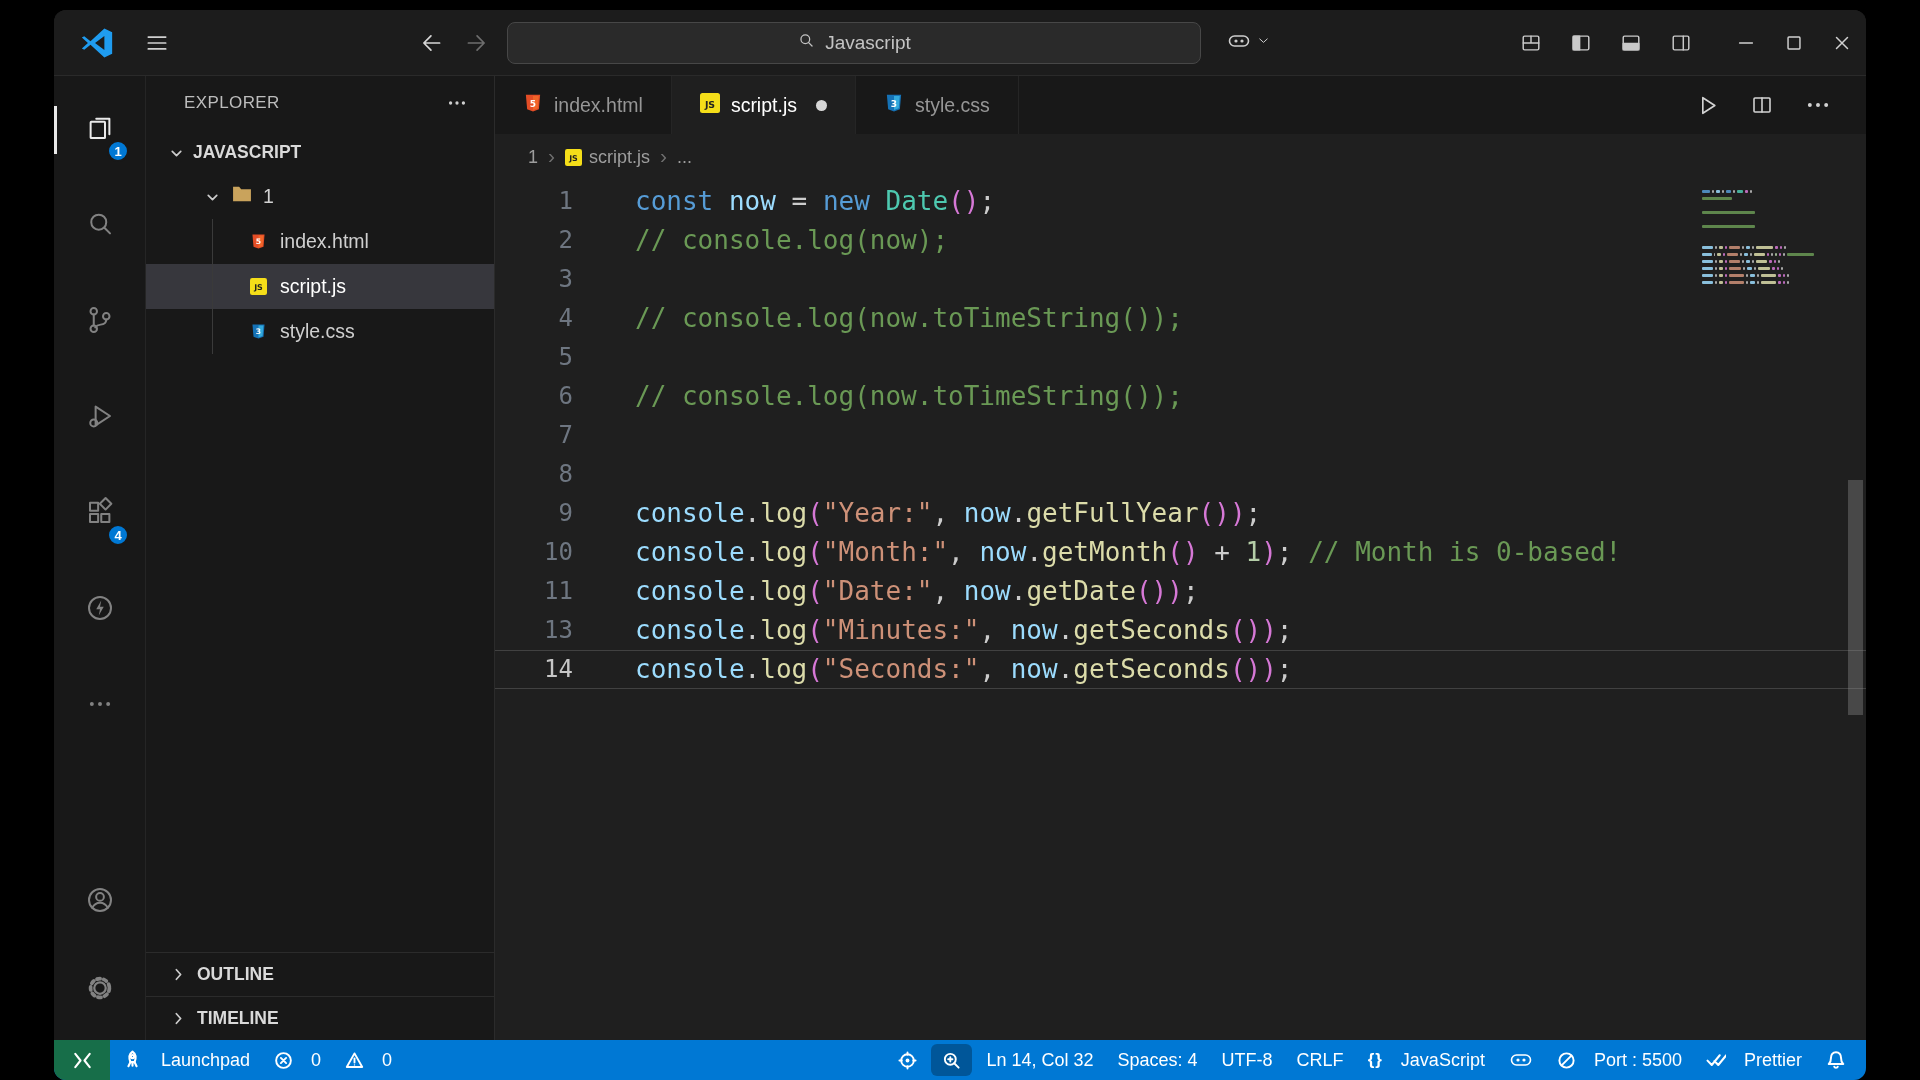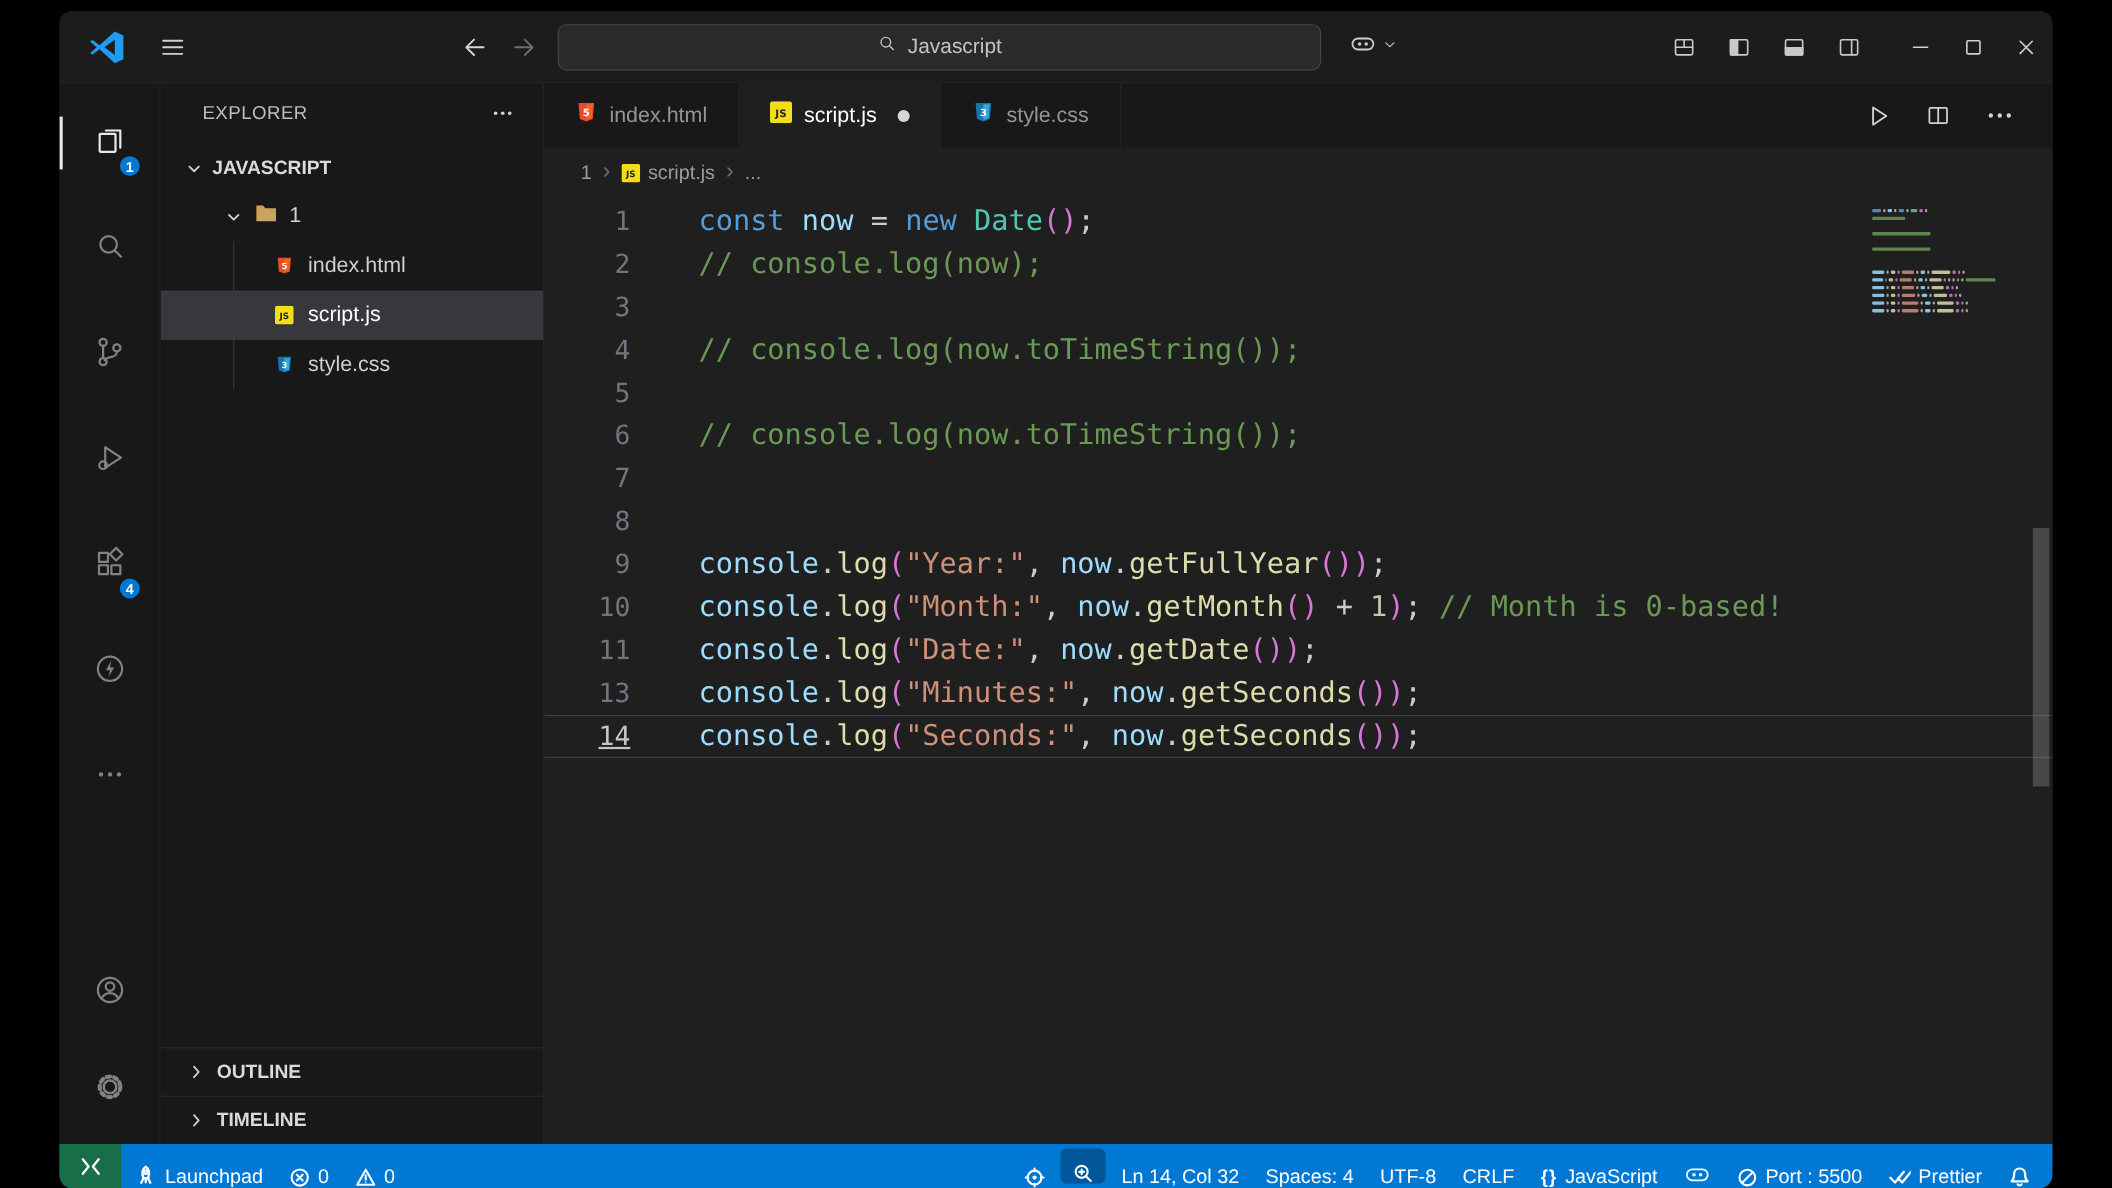--- a/index.html
+++ b/index.html
@@ -87,40 +87,40 @@
 
   .code-area { flex:1; position:relative; overflow:hidden;
                font-family:"DejaVu Sans Mono","Liberation Mono",monospace;
                font-size:26px; line-height:39px; color:#cccccc; }
   .lines { padding-top:2px; }
   .line { display:flex; height:39px; align-items:center; }
   .ln { width:104px; padding-right:26px; text-align:right; color:#6e7681; font-size:24px;
         flex:none; }
   .lc { white-space:pre; padding-left:36px; }
   .line.active { border-top:1px solid #414141; border-bottom:1px solid #414141; }
-  .line.active .ln { color:#c6c6c6;text-decoration:underline; }
+  .line.active .ln { color:#c6c6c6; }
 
   .t-kw{color:#569cd6} .t-v{color:#9cdcfe} .t-cl{color:#4ec9b0} .t-fn{color:#dcdcaa}
   .t-cm{color:#6a9955} .t-st{color:#ce9178} .t-nu{color:#b5cea8} .t-br{color:#d678d6}
   .t-d{color:#cccccc}
 
   .minimap { position:absolute; top:10px; right:52px; width:112px; }
   .mm-line { height:3px; margin-bottom:4px; display:flex; gap:2px; }
   .mm-seg { height:3px; border-radius:1px; opacity:.85; }
   .scrollbar-thumb { position:absolute; right:3px; top:300px; width:15px; height:235px;
                      background:rgba(150,150,150,.35); }
 
   
   .statusbar { height:40px; background:var(--status-bg); display:flex; align-items:stretch;
                color:#ffffff; font-size:18px; flex:none; }
   .remote { width:56px; background:var(--remote-bg); display:flex; align-items:center;
             justify-content:center; }
   .sb-left { display:flex; align-items:stretch; }
   .sb-right { margin-left:auto; display:flex; align-items:stretch; padding-right:8px; }
-  .sb-item { display:flex; align-items:flex-end; gap:7px; padding:0 12px; white-space:nowrap; }
+  .sb-item { display:flex; align-items:center; gap:18px; padding:0 12px; white-space:nowrap; }
   .sb-item .ic { display:flex; }
   .sb-item.hl { background:rgba(0,0,0,.28); border-radius:6px; margin:4px 2px; padding:0 11px; }
   .braces { font-weight:700; font-size:17px; letter-spacing:1px; }
 </style>
 </head>
 <body>
 
 <div class="window">
 
   <div class="titlebar">

